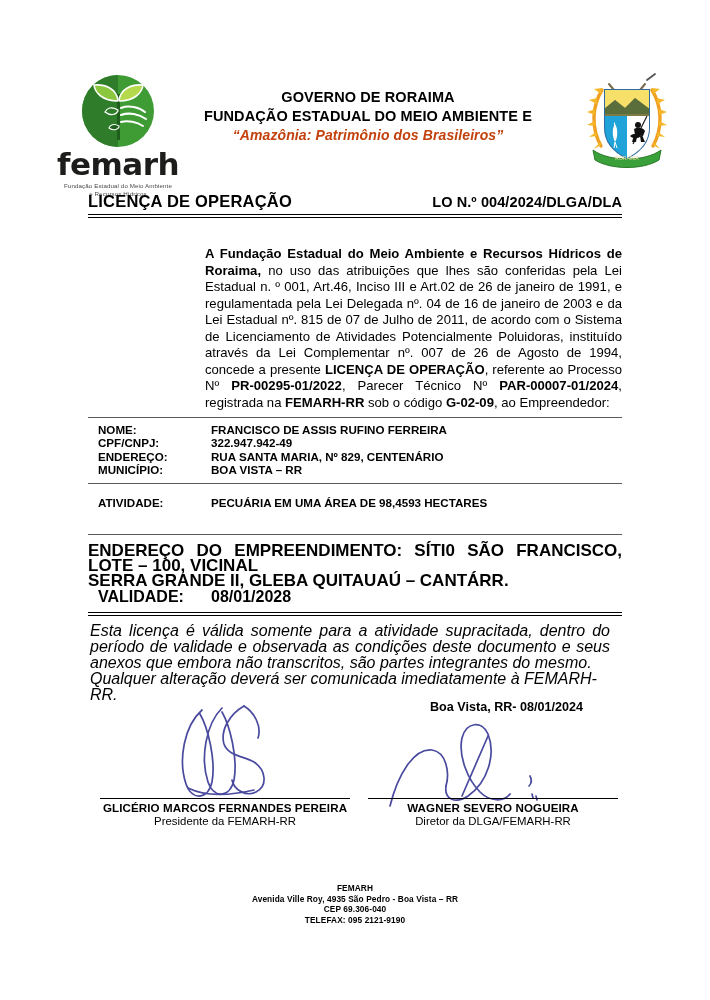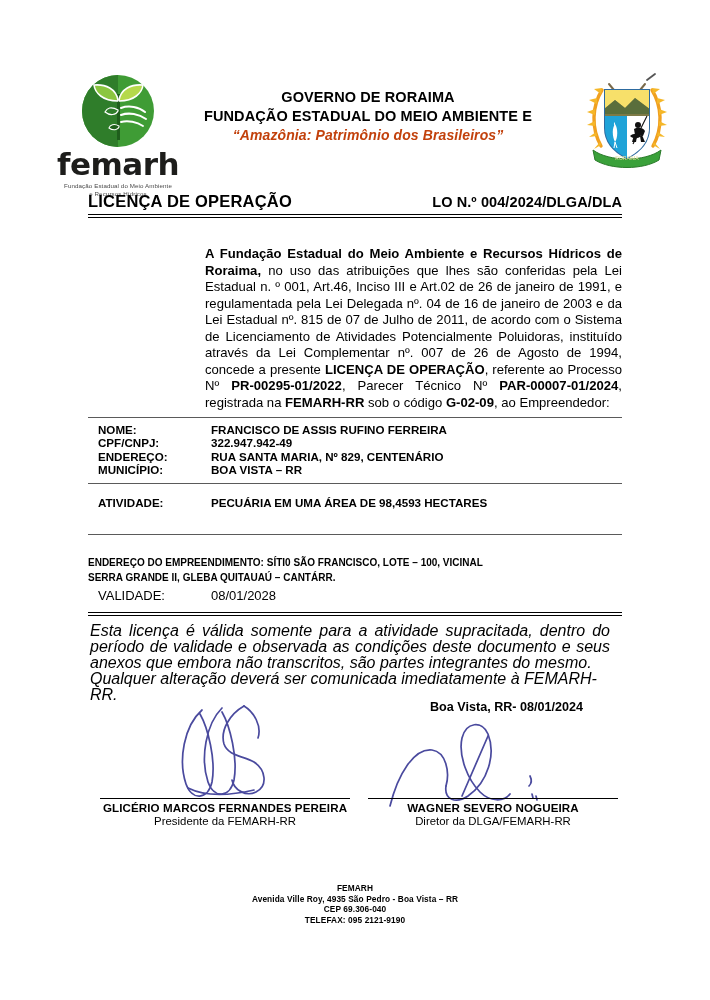--- a/index.html
+++ b/index.html
@@ -174,36 +174,35 @@
     display: flex;
     justify-content: flex-end;
   }
   .activity .field-label { width: 113px; flex: 0 0 113px; }
 
   .venue {
     position: absolute;
     left: 88px;
     top: 543px;
     width: 534px;
-    font-size: 10px;
+    font-size: 17px;
     font-weight: bold;
     line-height: 15.2px;
     text-align: justify;
     text-justify: inter-word;
-    margin-top: 12px;
   }
   .venue-last { text-align: left; }
 
   .validity {
     position: absolute;
     left: 98px;
     top: 588px;
     width: 520px;
-    font-size: 13px;
-    font-weight: normal;
+    font-size: 16px;
+    font-weight: bold;
     display: flex;
   }
   .validity .field-label { width: 113px; flex: 0 0 113px; }
 
   
   .closing {
     position: absolute;
     left: 90px;
     top: 623px;
     width: 520px;

